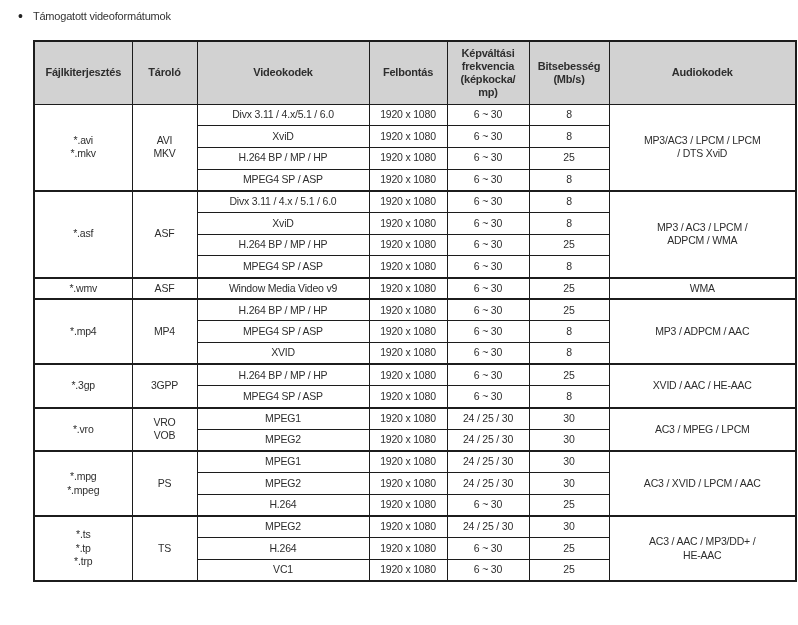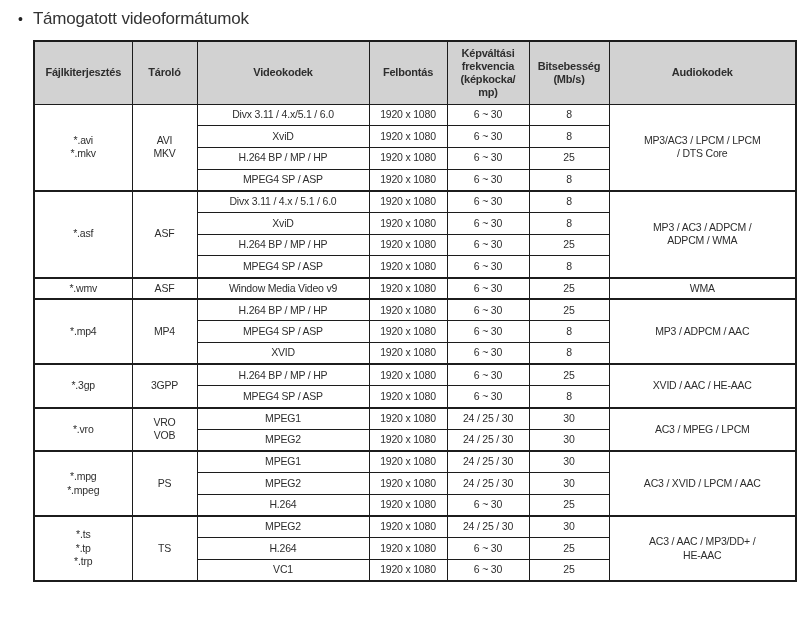--- a/index.html
+++ b/index.html
@@ -24,21 +24,21 @@
     display: flex;
     align-items: center;
     gap: 10px;
   }
   .bullet {
     font-size: 14px;
     line-height: 14px;
     color: #222;
   }
   .title {
-    font-size: 17px;
+    font-size: 11px;
     letter-spacing: -0.2px;
     color: #333;
   }
   table.formats-table {
     position: absolute;
     left: 33px; top: 40px;
     width: 762px;
     border-collapse: collapse;
     table-layout: fixed;
     border: 2px solid var(--border);
@@ -136,21 +136,21 @@
             <div>1920 x 1080</div>
           </td>
           <td>
             <div>6 ~ 30</div>
           </td>
           <td>
             <div>8</div>
           </td>
           <td rowspan="4">
             <div>MP3/AC3 / LPCM / LPCM</div>
-            <div>/ DTS Core</div>
+            <div>/ DTS XviD</div>
           </td>
         </tr>
         <tr>
           <td>
             <div>XviD</div>
           </td>
           <td>
             <div>1920 x 1080</div>
           </td>
           <td>
@@ -201,21 +201,21 @@
           <td>
             <div>1920 x 1080</div>
           </td>
           <td>
             <div>6 ~ 30</div>
           </td>
           <td>
             <div>8</div>
           </td>
           <td rowspan="4">
-            <div>MP3 / AC3 / ADPCM /</div>
+            <div>MP3 / AC3 / LPCM /</div>
             <div>ADPCM / WMA</div>
           </td>
         </tr>
         <tr>
           <td>
             <div>XviD</div>
           </td>
           <td>
             <div>1920 x 1080</div>
           </td>

